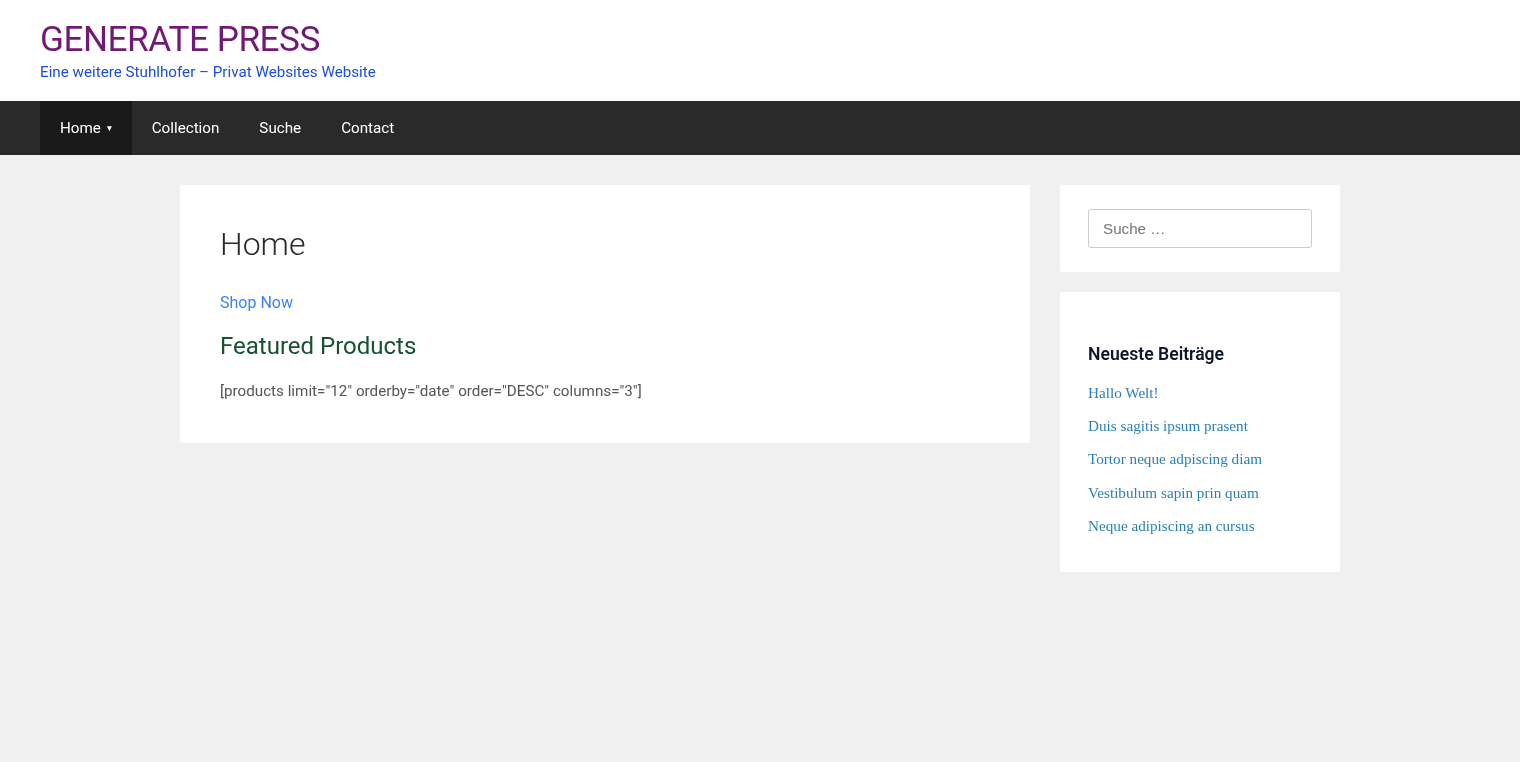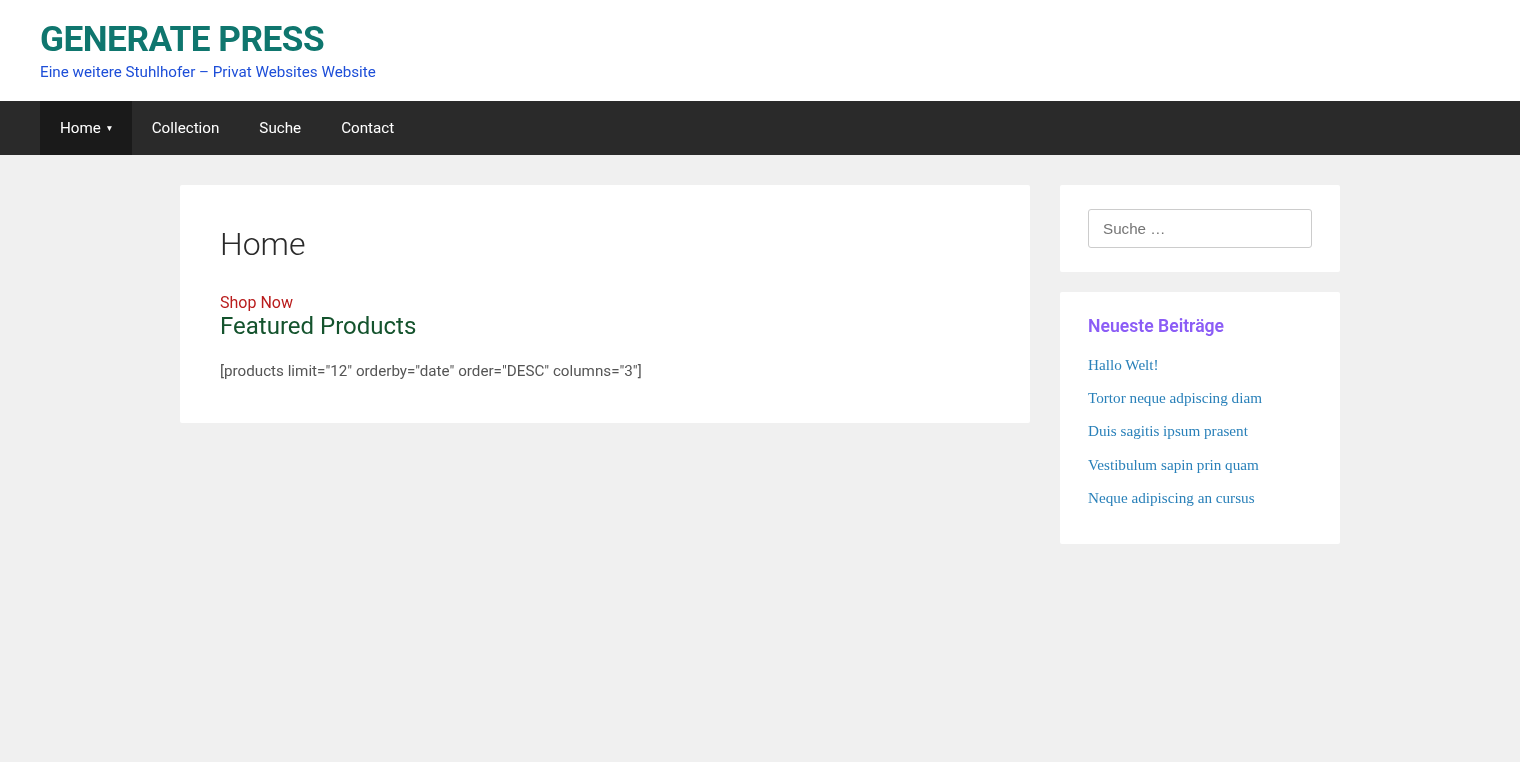--- a/index.html
+++ b/index.html
@@ -15,22 +15,22 @@
     }
 
     
     .site-header {
       background: #fff;
       padding: 20px 40px 20px 40px;
     }
 
     .site-title {
       font-size: 2.2rem;
-      font-weight: 700;
-      color: #0f766e;
+      font-weight: 400;
+      color: #701a75;
       letter-spacing: -0.5px;
       line-height: 1.1;
     }
 
     .site-tagline {
       font-size: 0.95rem;
       color: #1d4ed8;
       margin-top: 4px;
     }
 
@@ -84,24 +84,25 @@
     }
 
     .page-title {
       font-size: 2rem;
       font-weight: 300;
       color: #2a2a2a;
       margin-bottom: 30px;
     }
 
     .shop-now-link {
-      color: #b91c1c;
+      color: #3b82f6;
       text-decoration: none;
       font-size: 1rem;
       display: inline-block;
+      margin-bottom: 20px;
     }
 
     .featured-heading {
       font-size: 1.5rem;
       font-weight: 400;
       color: #14532d;
       margin-bottom: 20px;
     }
 
     .shortcode-text {
@@ -131,22 +132,23 @@
       border: 1px solid #ccc;
       border-radius: 3px;
       font-size: 0.95rem;
       color: #0369a1;
       outline: none;
     }
 
     .widget-title {
       font-size: 1.1rem;
       font-weight: 600;
-      color: #8b5cf6;
+      color: #0f172a;
       margin-bottom: 18px;
+      margin-top: 28px;
     }
 
     .recent-posts-list {
       list-style: none;
     }
 
     .recent-posts-list li {
       margin-bottom: 12px;
     }
 
@@ -207,24 +209,24 @@
       <input type="text" class="search-input" placeholder="Suche …" style="">
     </div>
 
     <div class="sidebar-widget">
       <h3 class="widget-title">Neueste Beiträge</h3>
       <ul class="recent-posts-list">
         <li>
           <a href="#">Hallo Welt!</a>
         </li>
         <li>
+          <a href="#">Duis sagitis ipsum prasent</a>
+        </li>
+        <li>
           <a href="#">Tortor neque adpiscing diam</a>
-        </li>
-        <li>
-          <a href="#">Duis sagitis ipsum prasent</a>
         </li>
         <li>
           <a href="#">Vestibulum sapin prin quam</a>
         </li>
         <li>
           <a href="#">Neque adipiscing an cursus</a>
         </li>
       </ul>
     </div>
 

